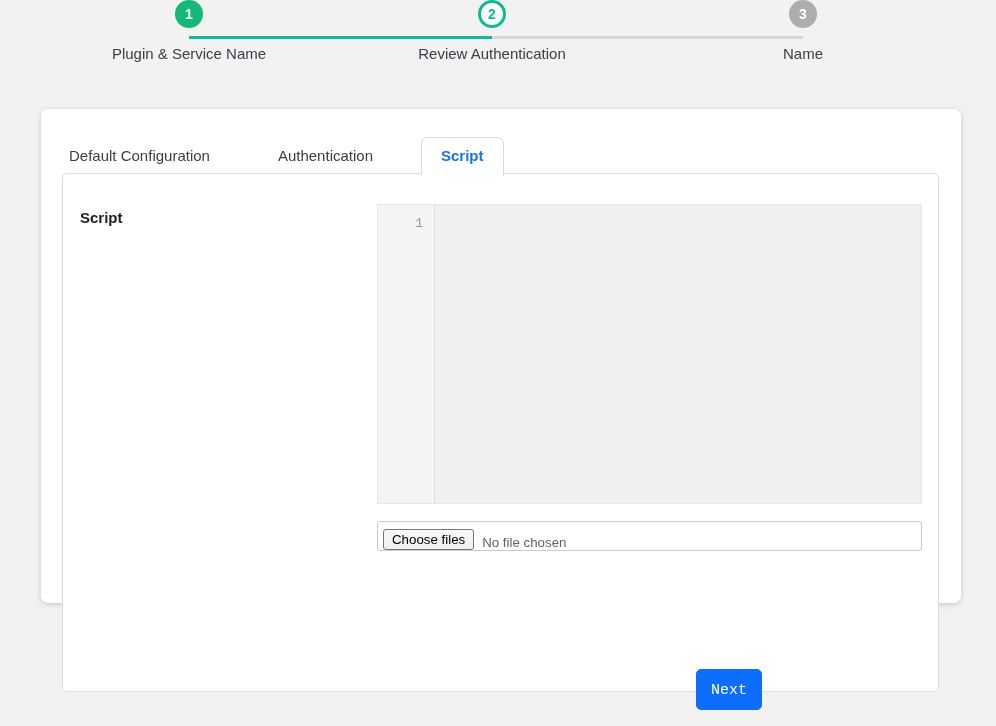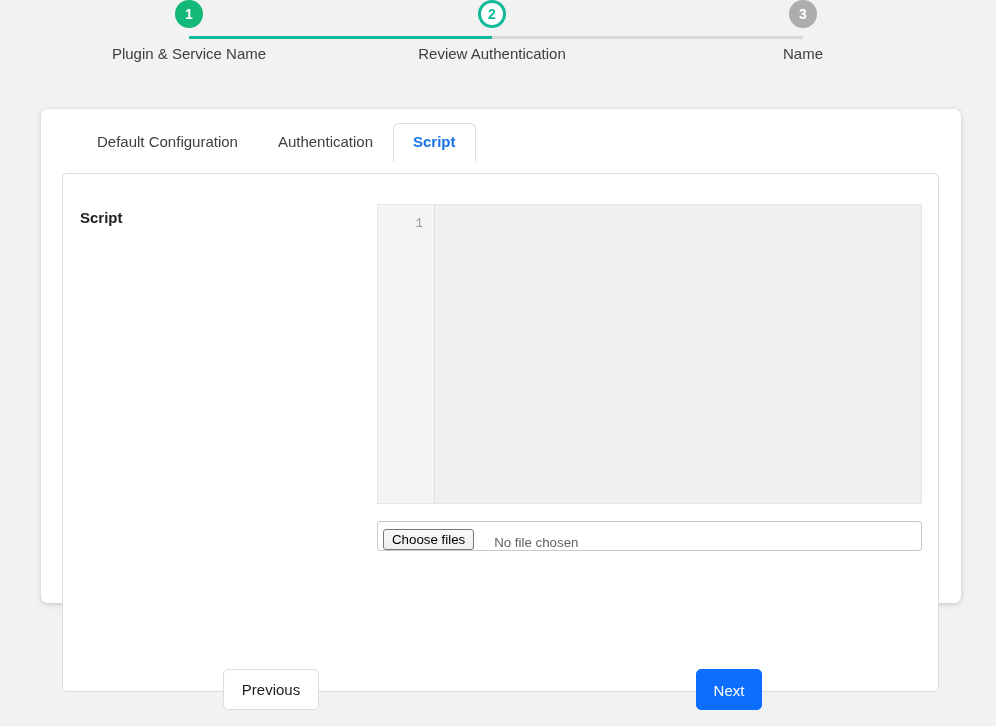--- a/index.html
+++ b/index.html
@@ -85,23 +85,24 @@
     background: #ffffff;
     border-radius: 7px;
     box-shadow: 0 1px 4px rgba(0,0,0,0.14), 0 2px 10px rgba(0,0,0,0.06);
     box-sizing: border-box;
   }
 
   
   .tabs {
     position: relative;
     height: 66px;
-    padding: 0 36px;
+    padding: 0 8px;
     display: flex;
-    align-items: center;
+    align-items: flex-end;
+    gap: 28px;
   }
   .tab {
     font-size: 15px;
     color: #3c4043;
     padding: 9px 19px 11px 19px;
     margin-bottom: -1px;
     border: 1px solid transparent;
     border-radius: 6px 6px 0 0;
     background: transparent;
     cursor: pointer;
@@ -209,21 +210,21 @@
     background: linear-gradient(#f8f8f8, #efefef);
     border: 1px solid #767676;
     border-radius: 3px;
     padding: 2px 8px;
     cursor: pointer;
     line-height: normal;
   }
   .file-status {
     font-size: 13.3px;
     color: #5f6368;
-    margin-left: 20px;
+    margin-left: 8px;
   }
 
   
   .footer {
     position: absolute;
     left: 0;
     top: 669px;
     width: 996px;
     height: 42px;
   }
@@ -248,20 +249,21 @@
   }
   .btn-next {
     left: 696px;
     top: 0;
     width: 66px;
     height: 41px;
     line-height: 41px;
     background: #0d6efd;
     color: #ffffff;
     border: 1px solid #0d6efd;
+    font-family: Liberation Mono, monospace;
   }
 </style>
 </head>
 <body>
 
 <div class="stepper">
   <div class="step-track seg1"></div>
   <div class="step-track seg2"></div>
 
   <div class="step s1">
@@ -306,15 +308,14 @@
           <span class="file-button">Choose files</span>
           <span class="file-status">No file chosen</span>
         </div>
 
       </div>
     </div>
   </div>
 </div>
 
 <div class="footer">
-  <div class="btn btn-prev">Previous</div>
   <div class="btn btn-next">Next</div>
 </div>
 
 </body></html>

